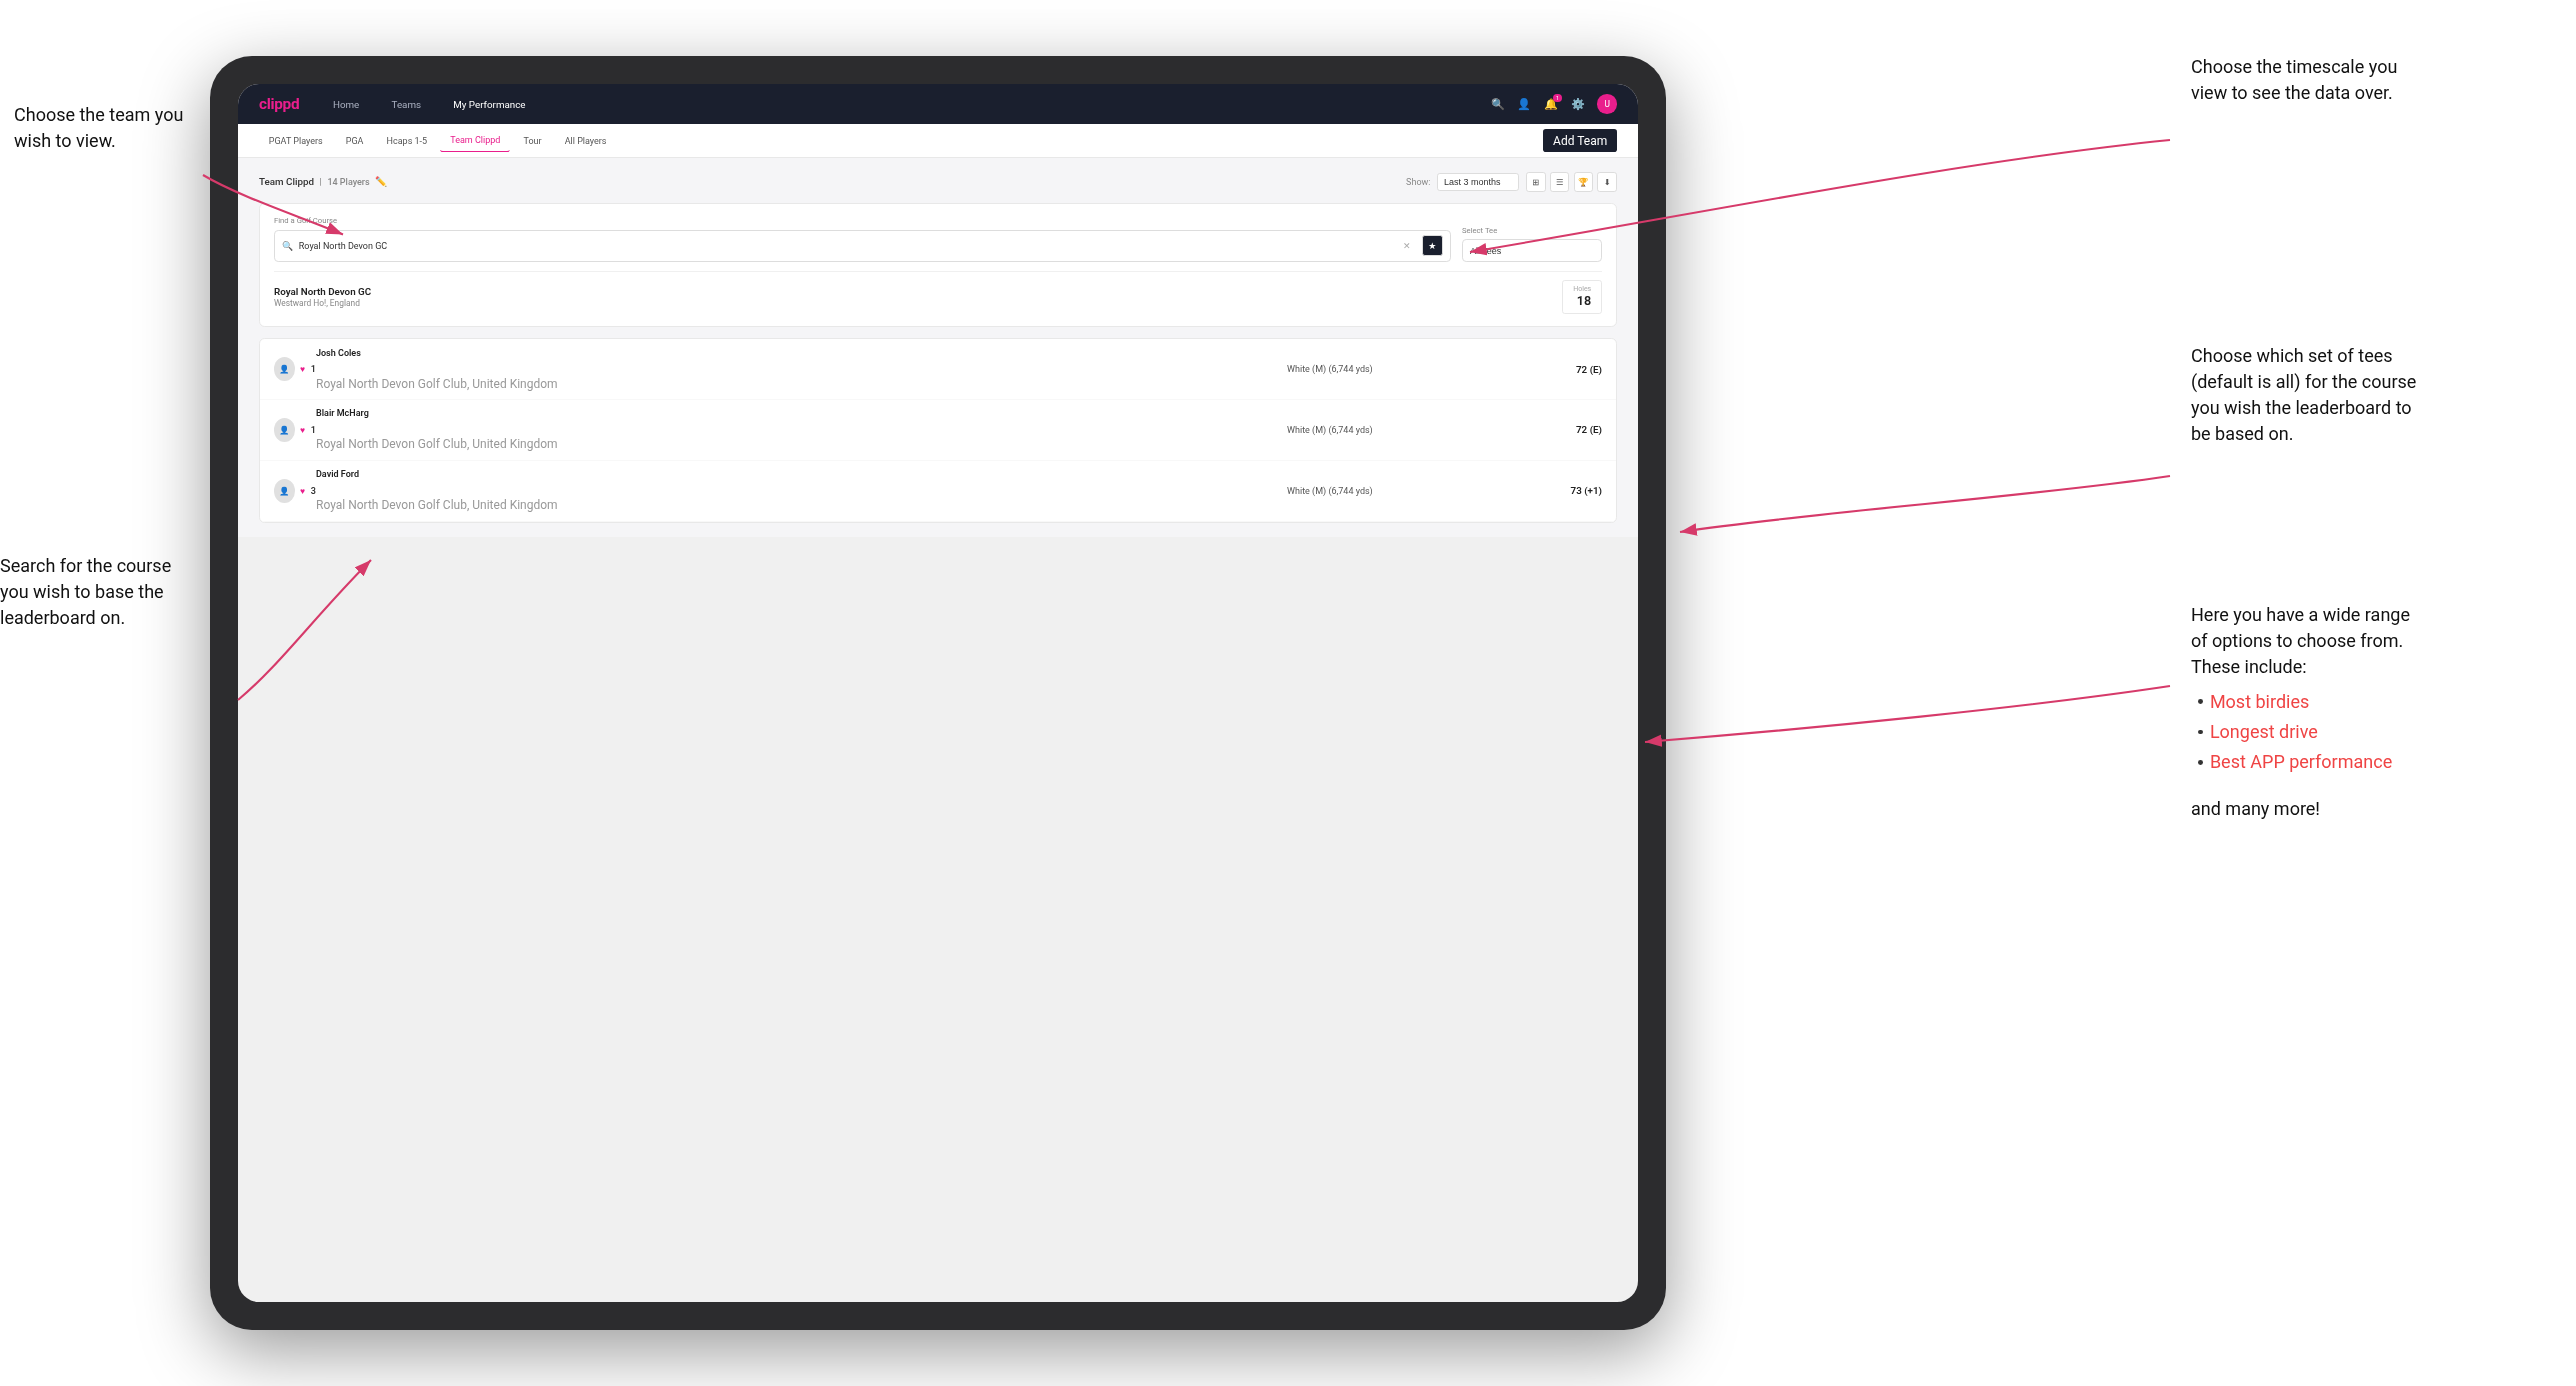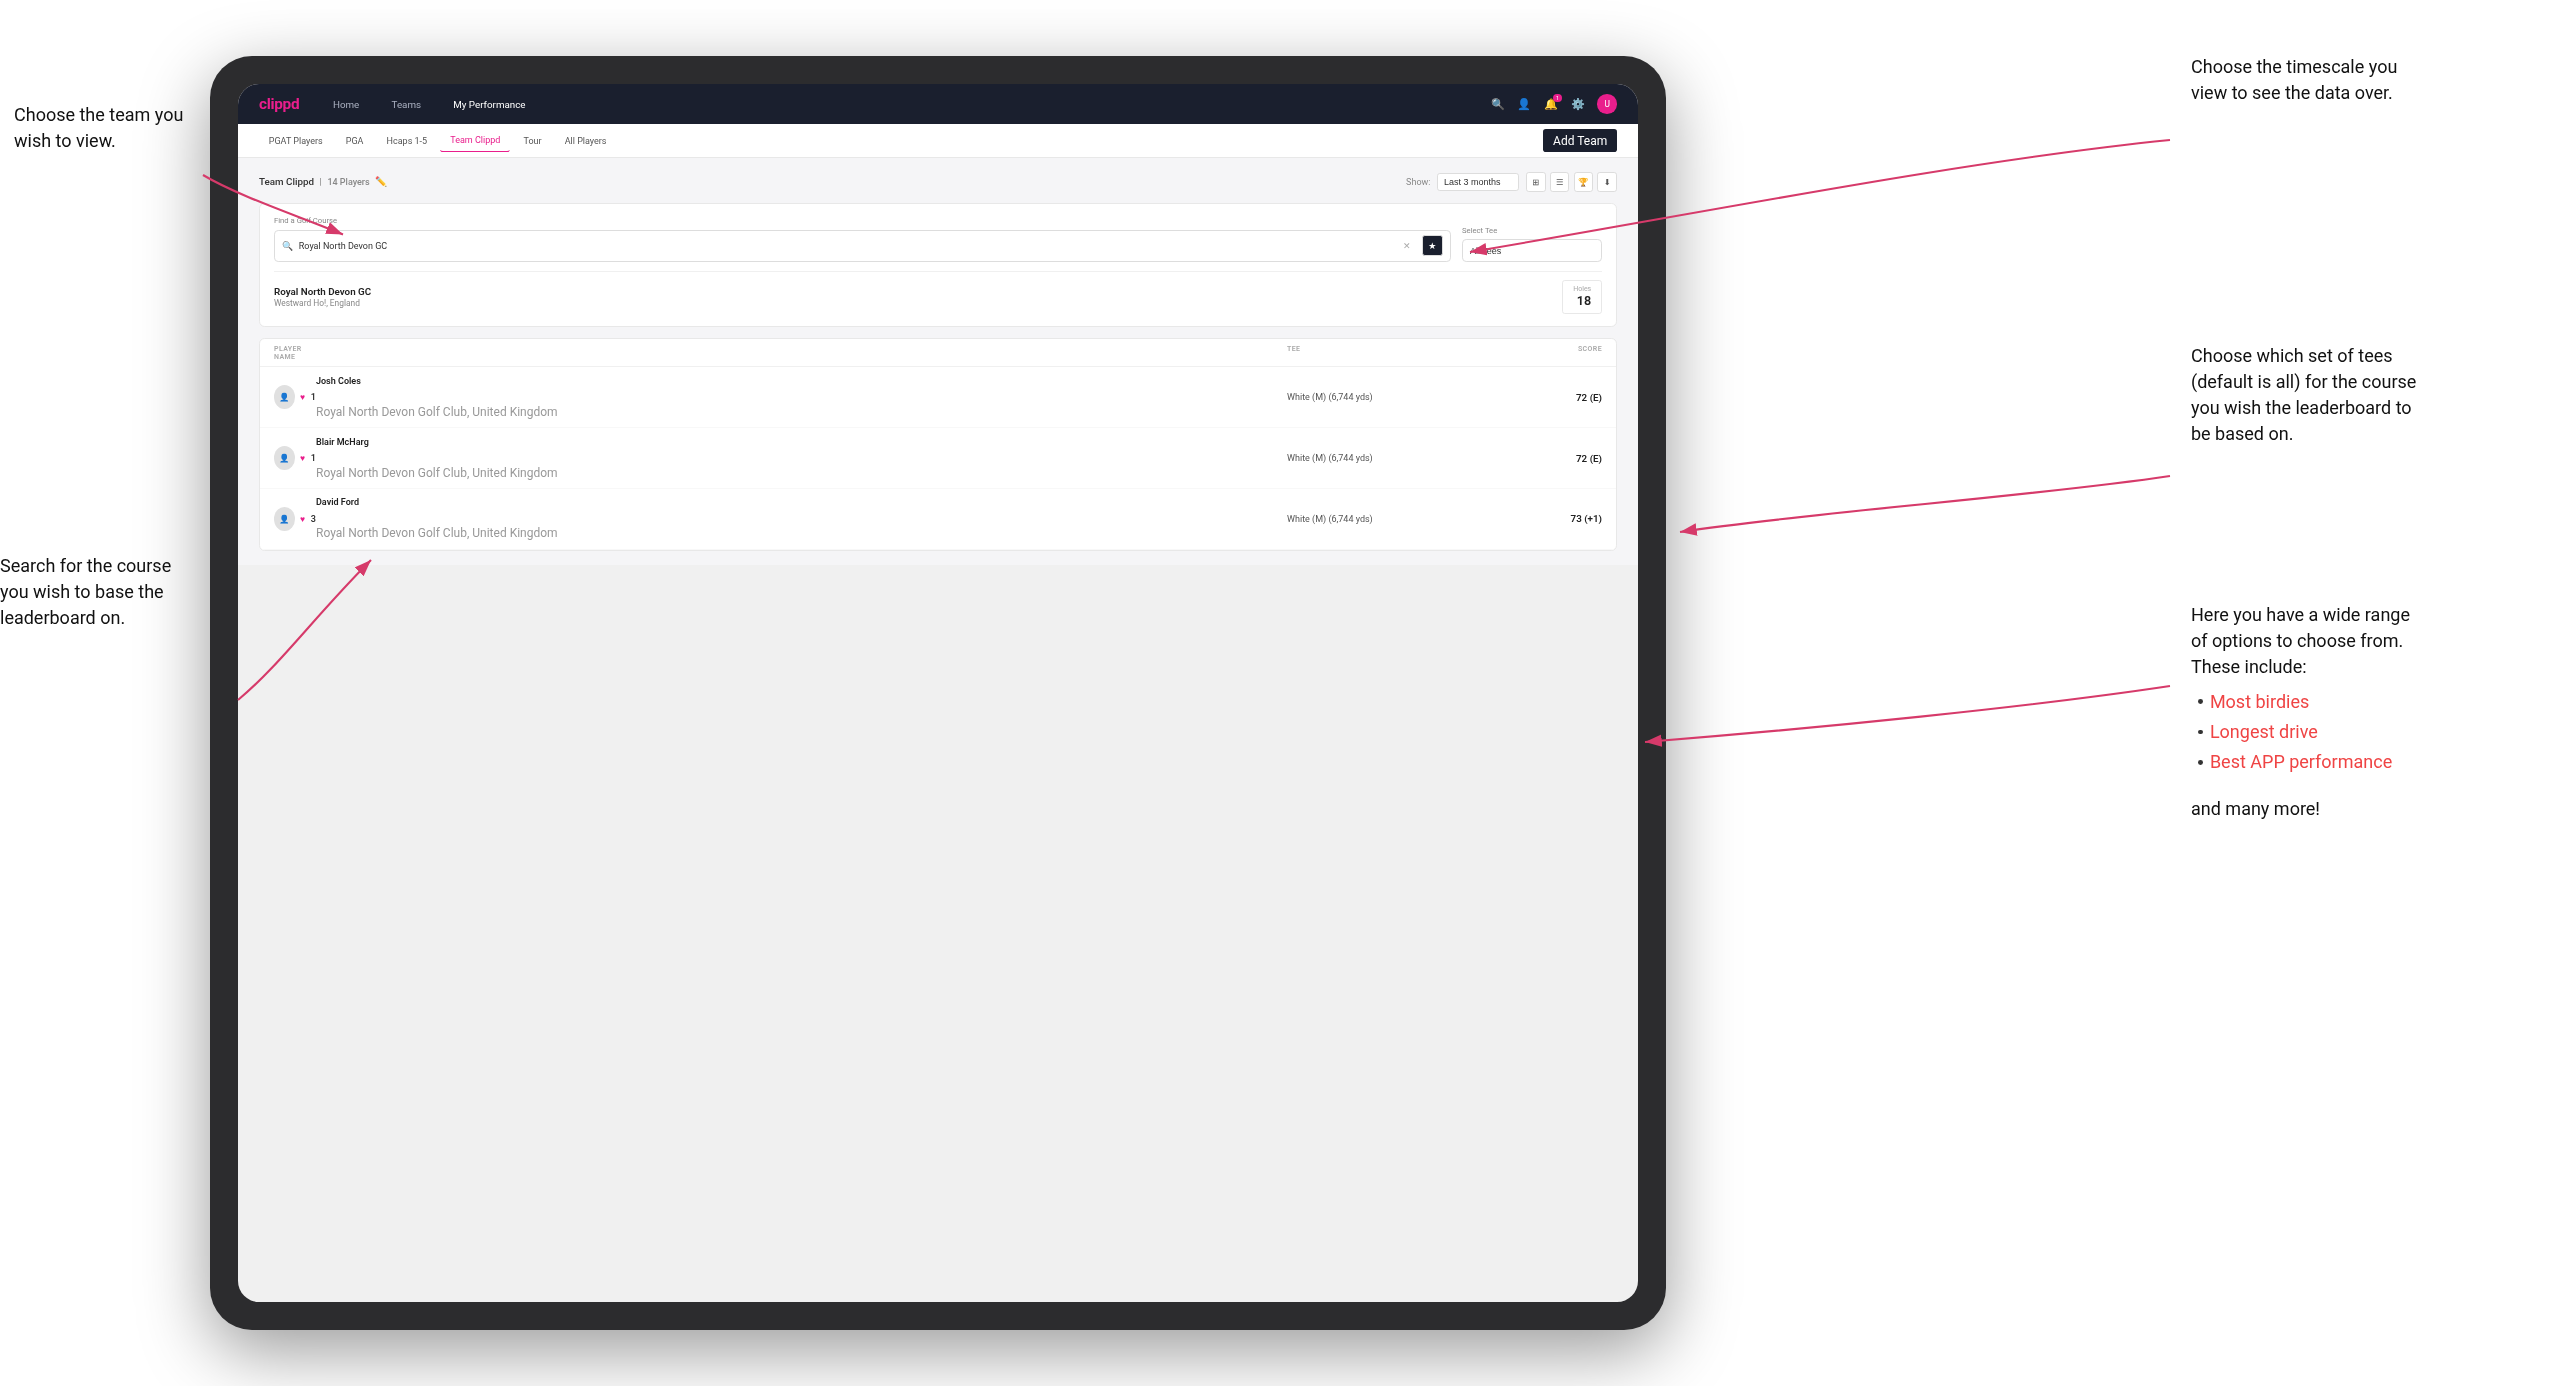--- a/index.html
+++ b/index.html
@@ -630,26 +630,20 @@
           </div>
           <div class="holes-box">
             <div class="holes-label">Holes</div>
             <div class="holes-value">18</div>
           </div>
         </div>
       </div>
 
       <div class="leaderboard-section">
 
-        <div class="lb-table-header">
-          <div class="lb-col-label">PLAYER NAME</div>
-          <div></div>
-          <div class="lb-col-label">TEE</div>
-          <div class="lb-col-label" style="text-align:right;">SCORE</div>
-        </div>
 
         <div class="lb-row">
           <div class="lb-rank">
             <div class="player-avatar">👤</div>
             <span class="heart-icon">♥</span>
             <span class="rank-num">1</span>
           </div>
           <div class="lb-player-info">
             <div class="player-name-lb">Josh Coles</div>
             <div class="player-club-lb">Royal North Devon Golf Club, United Kingdom</div>

